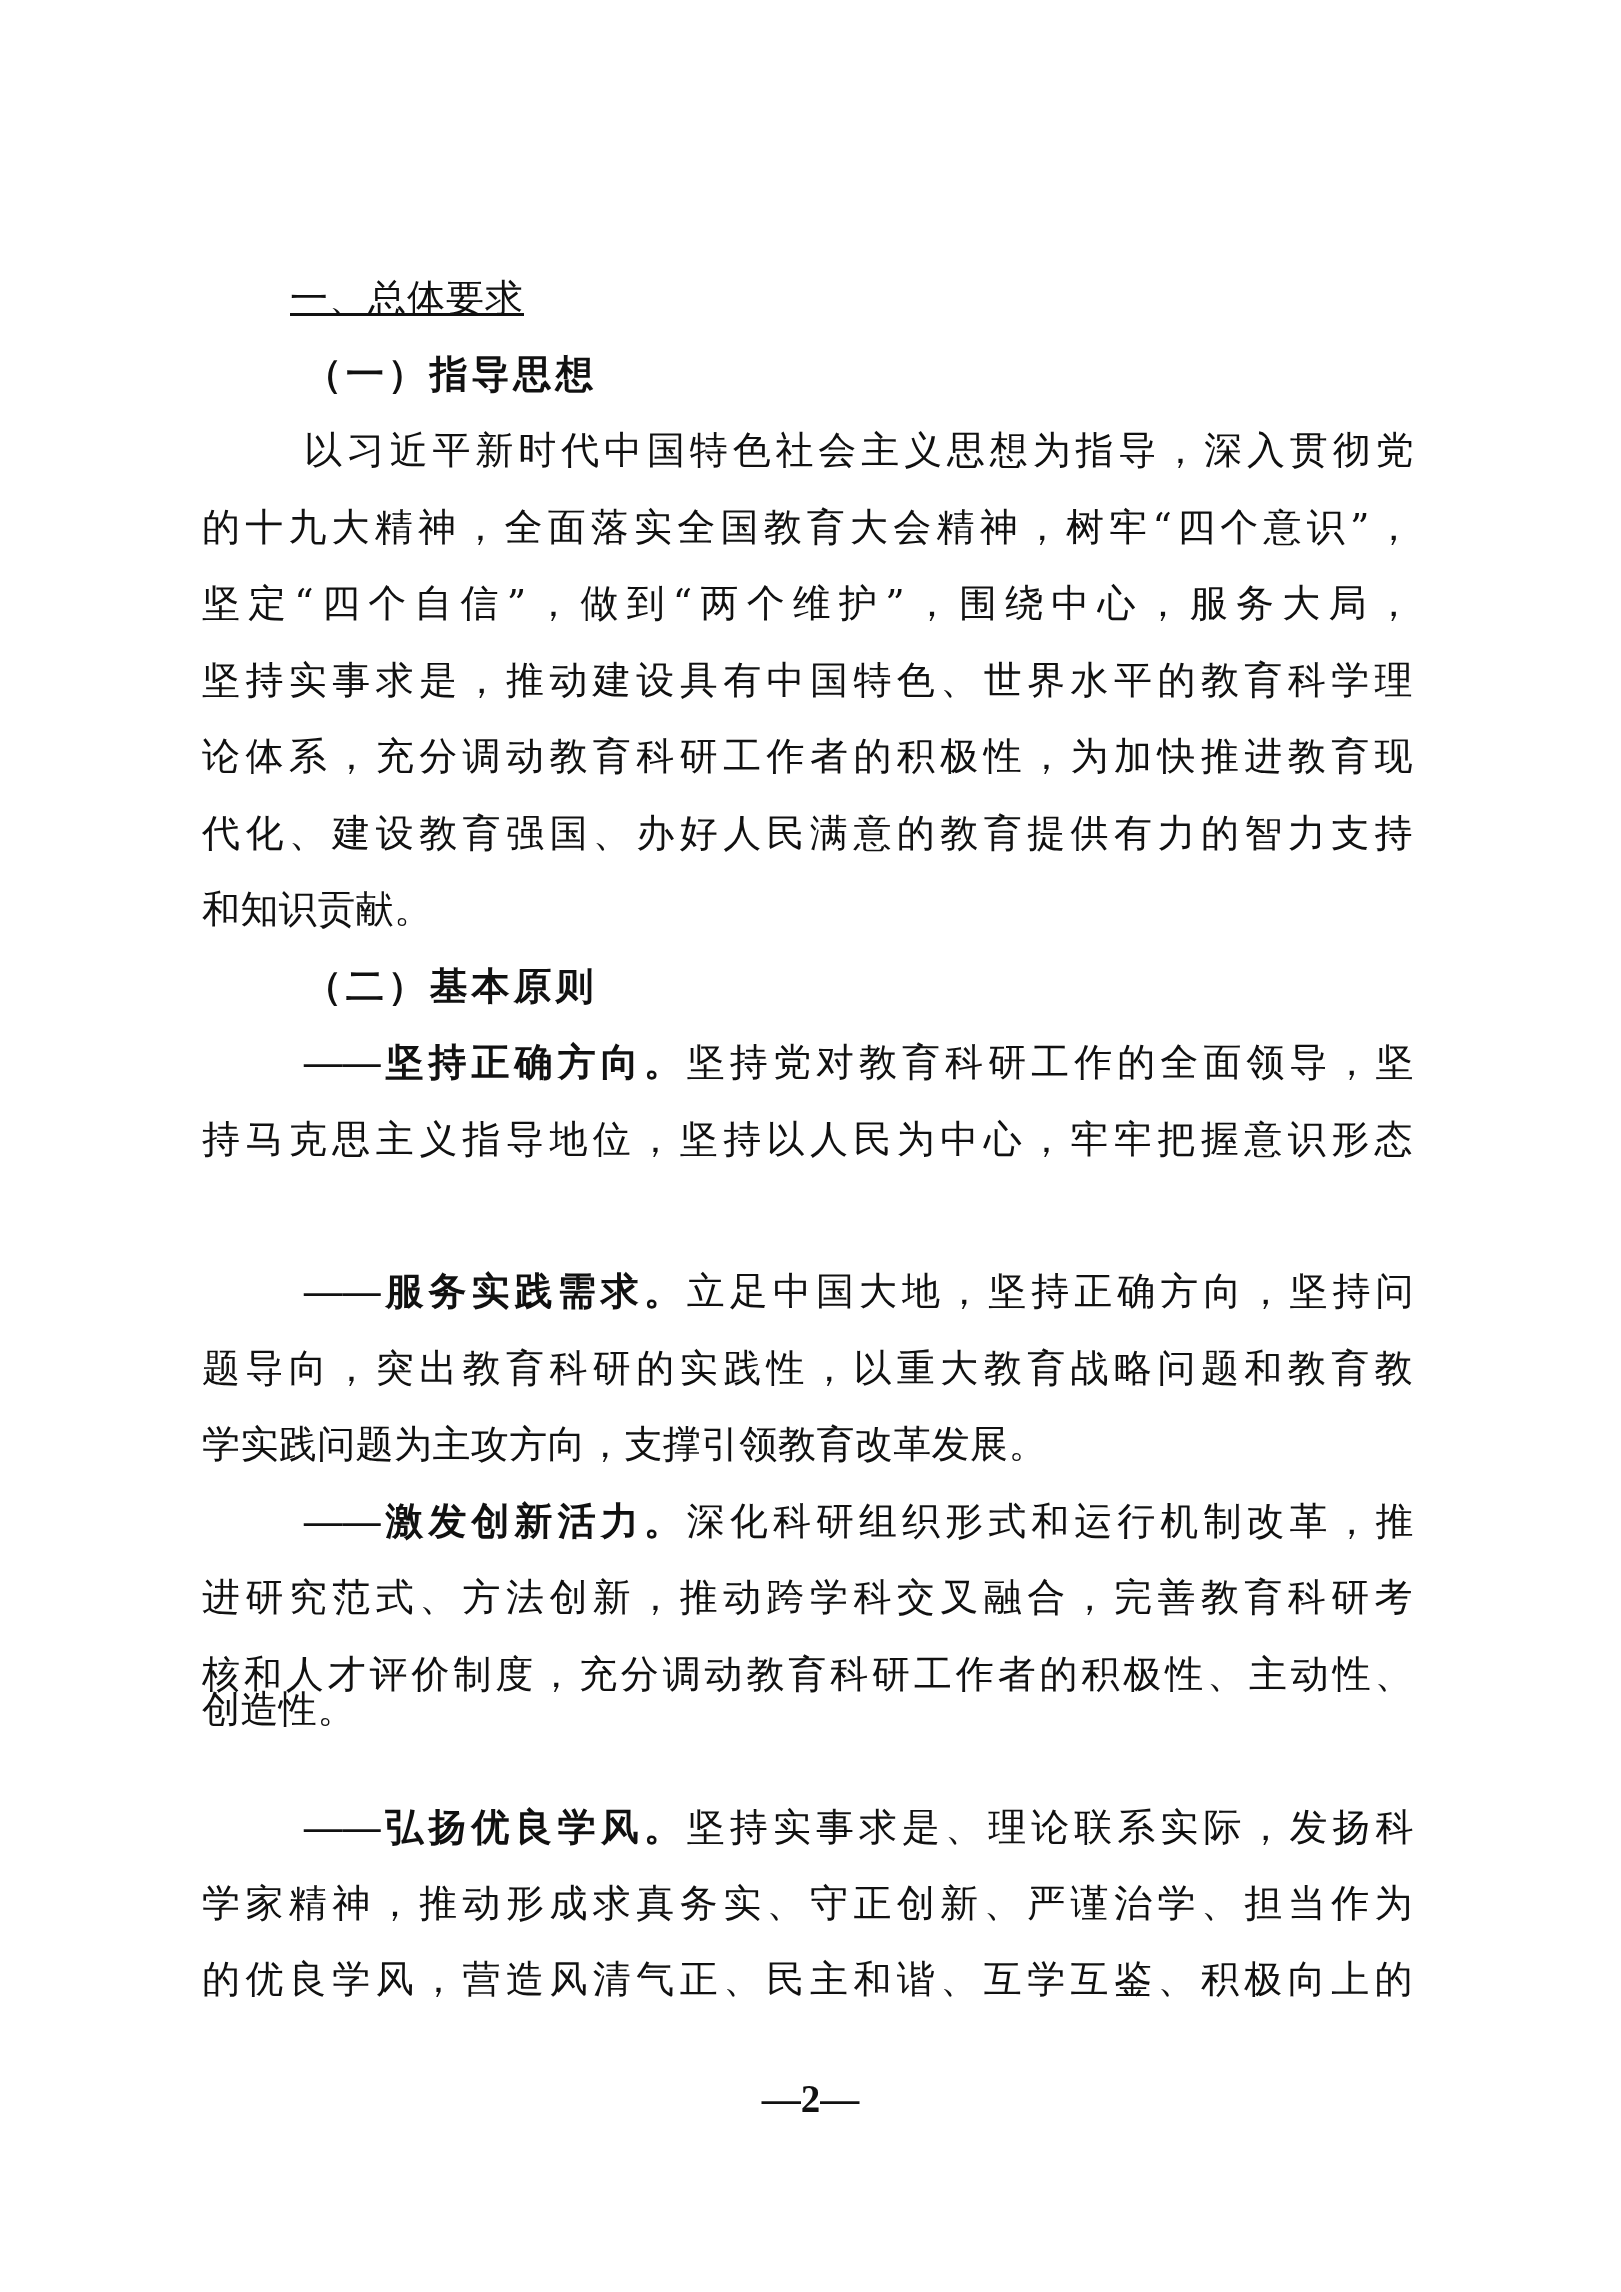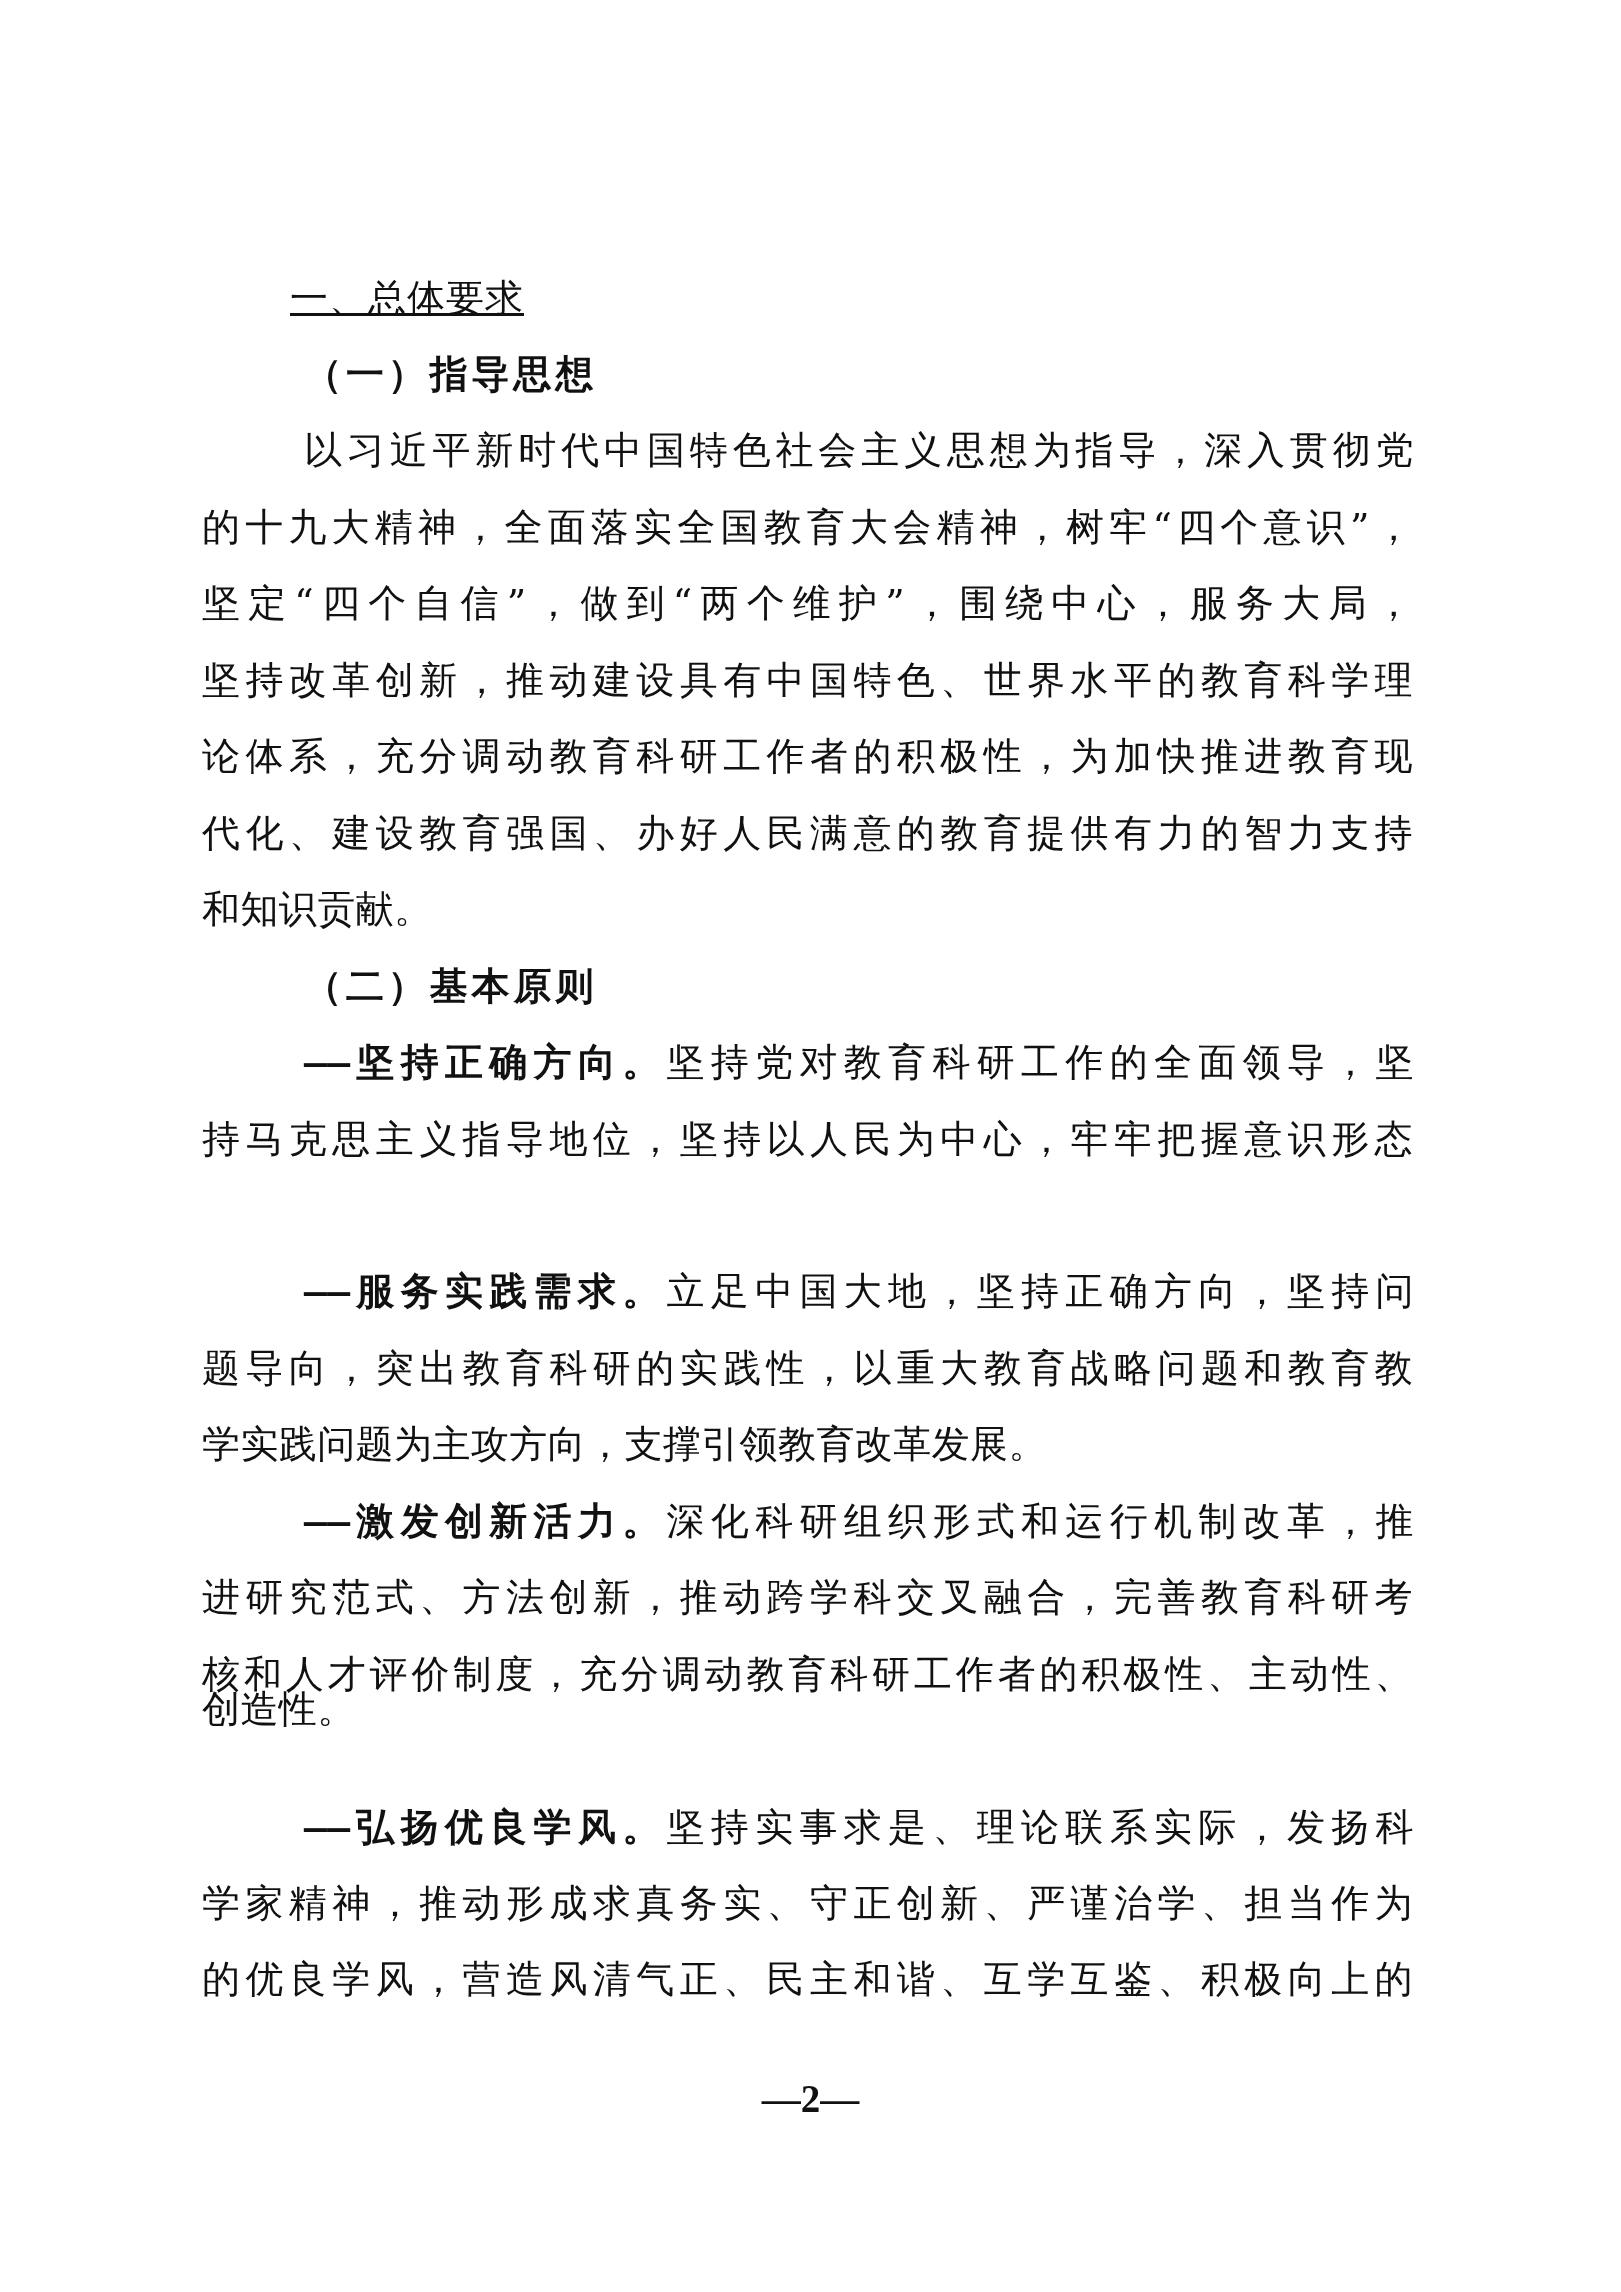--- a/index.html
+++ b/index.html
@@ -50,21 +50,21 @@
       position: absolute;
       left: 304px;
       font-size: 38px;
       line-height: 59px;
       font-family: "DejaVu Sans", "Liberation Sans", sans-serif;
       font-weight: bold;
       letter-spacing: 3.9px;
     }
     .lead {
       font-weight: bold;
-      font-family: Liberation Mono, monospace;
+      font-family: Liberation Serif, serif;
     }
     .page-number {
       position: absolute;
       left: 0;
       width: 1621px;
       top: 2074px;
       text-align: center;
       font-size: 39px;
       font-weight: bold;
       font-family: "Liberation Serif", "DejaVu Serif", serif;
@@ -76,21 +76,21 @@
 
 <div class="page">
 
   <div class="h1" style="top:269px;text-decoration:underline;">一、总体要求</div>
 
   <div class="h2" style="top:345px;">（一）指导思想</div>
 
   <div class="line indent" style="top:421px;">以习近平新时代中国特色社会主义思想为指导，深入贯彻党</div>
   <div class="line" style="top:498px;">的十九大精神，全面落实全国教育大会精神，树牢“四个意识”，</div>
   <div class="line" style="top:574px;">坚定“四个自信”，做到“两个维护”，围绕中心，服务大局，</div>
-  <div class="line" style="top:651px;">坚持改革创新，推动建设具有中国特色、世界水平的教育科学理</div>
+  <div class="line" style="top:651px;">坚持实事求是，推动建设具有中国特色、世界水平的教育科学理</div>
   <div class="line" style="top:727px;">论体系，充分调动教育科研工作者的积极性，为加快推进教育现</div>
   <div class="line" style="top:804px;">代化、建设教育强国、办好人民满意的教育提供有力的智力支持</div>
   <div class="line last" style="top:880px;">和知识贡献。</div>
 
   <div class="h2" style="top:957px;">（二）基本原则</div>
 
   <div class="line indent" style="top:1033px;">
     <span class="lead">——坚持正确方向。</span><span>坚持党对教育科研工作的全面领导，坚</span>
   </div>
   <div class="line" style="top:1110px;">持马克思主义指导地位，坚持以人民为中心，牢牢把握意识形态</div>

